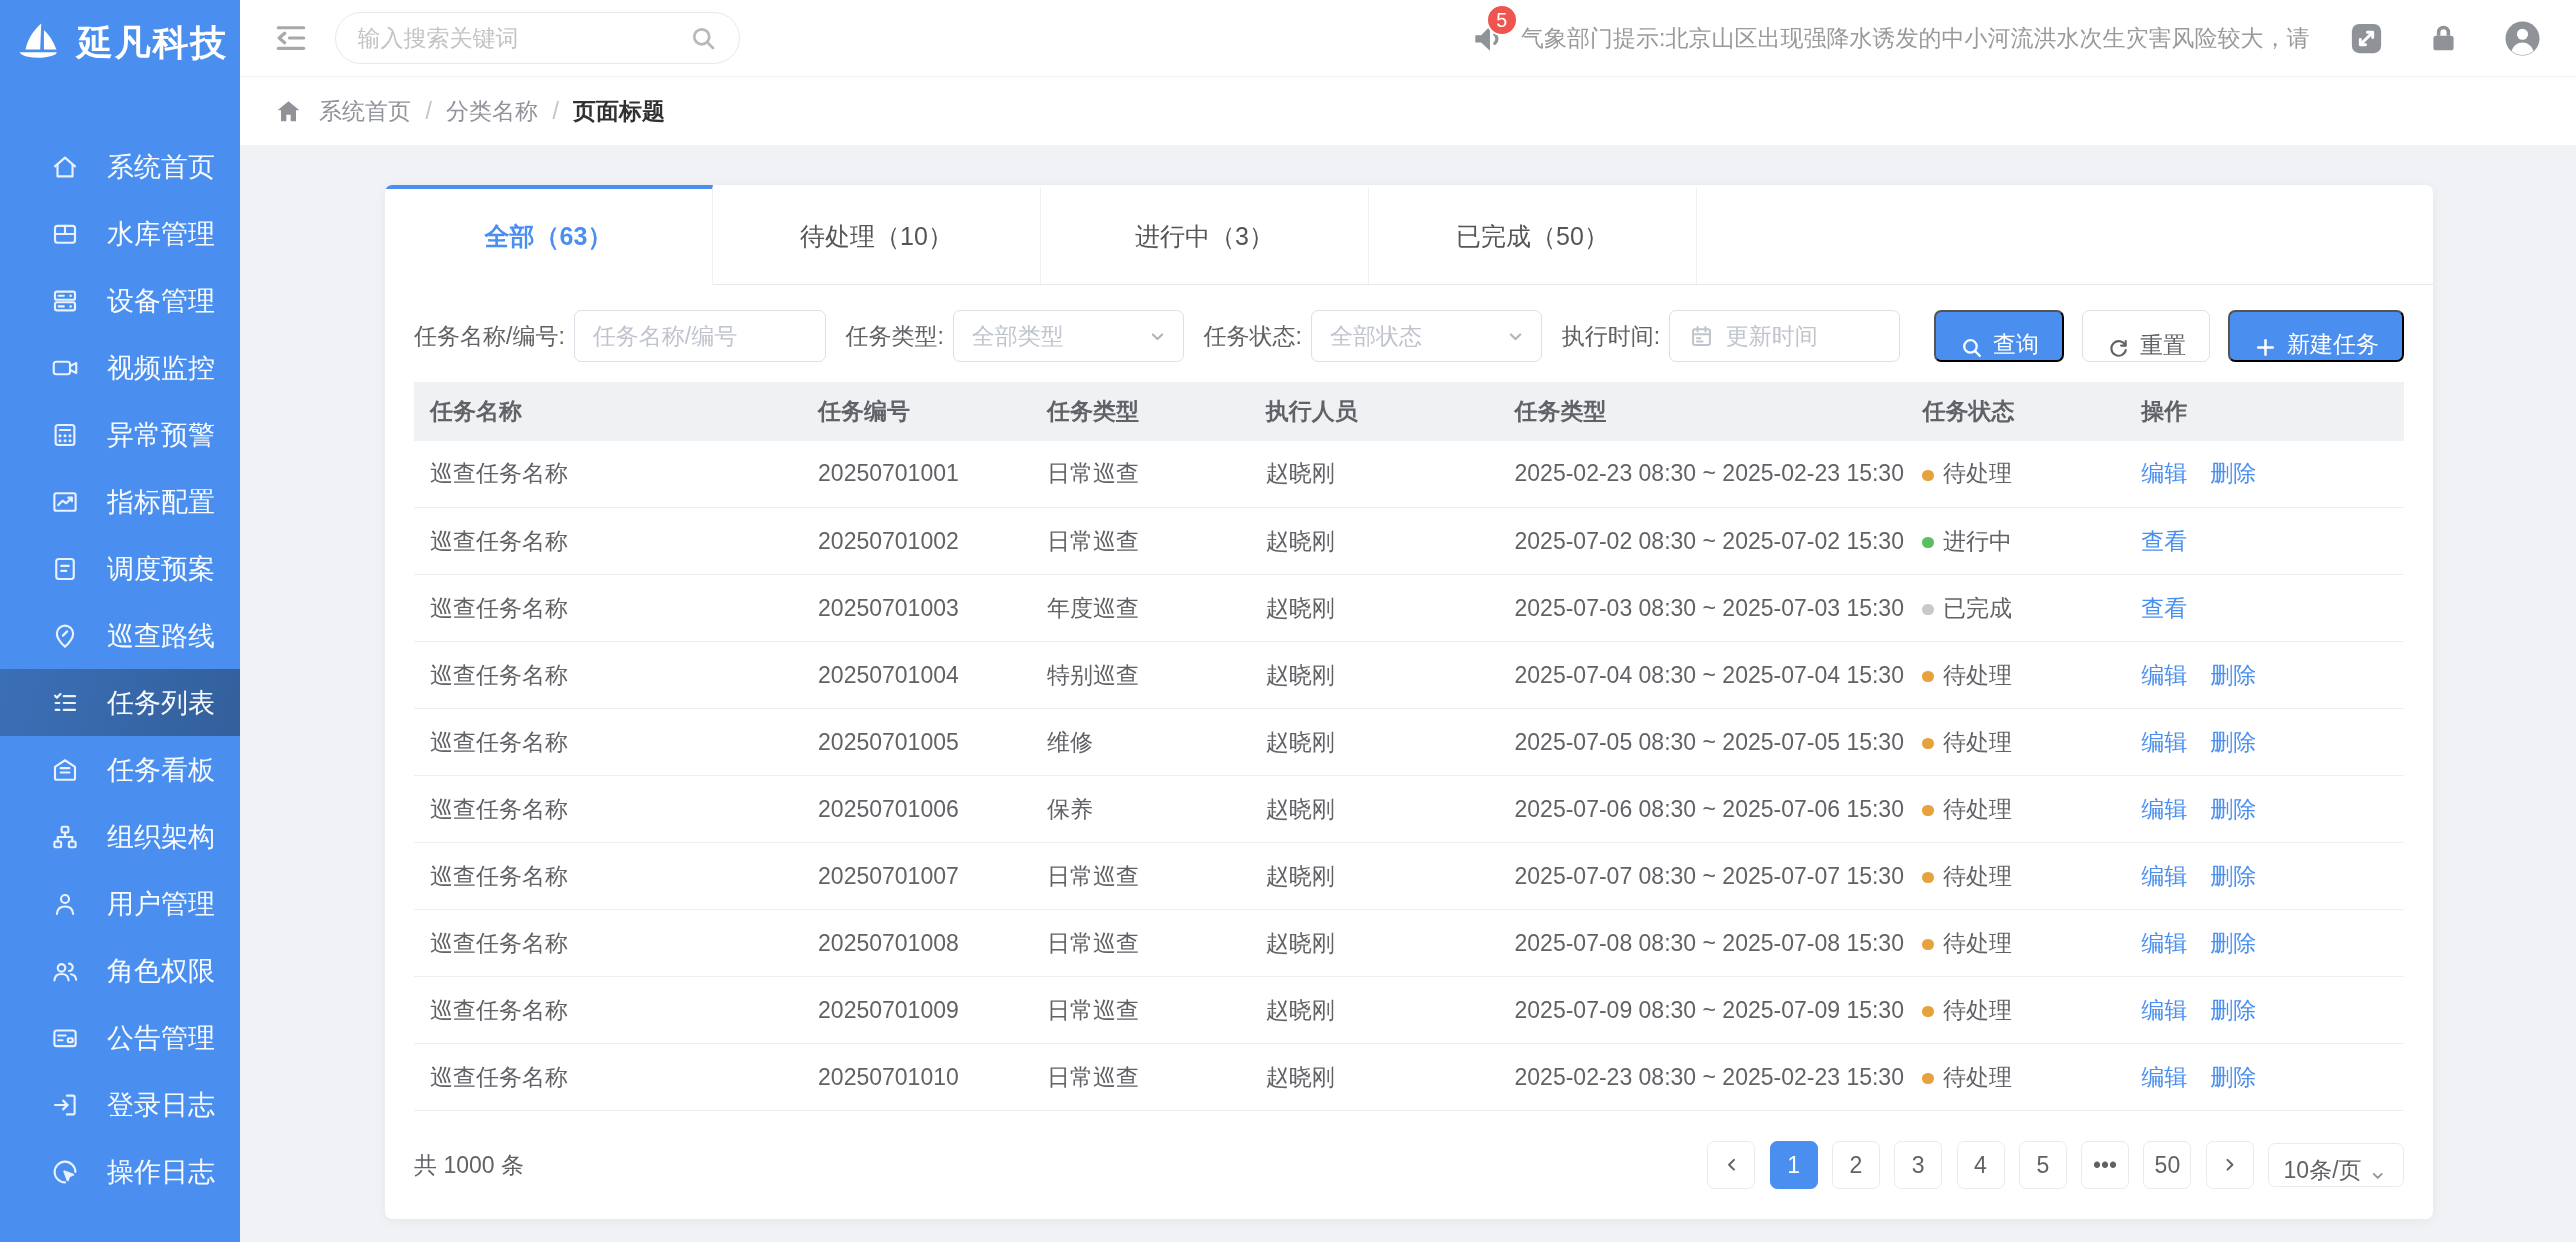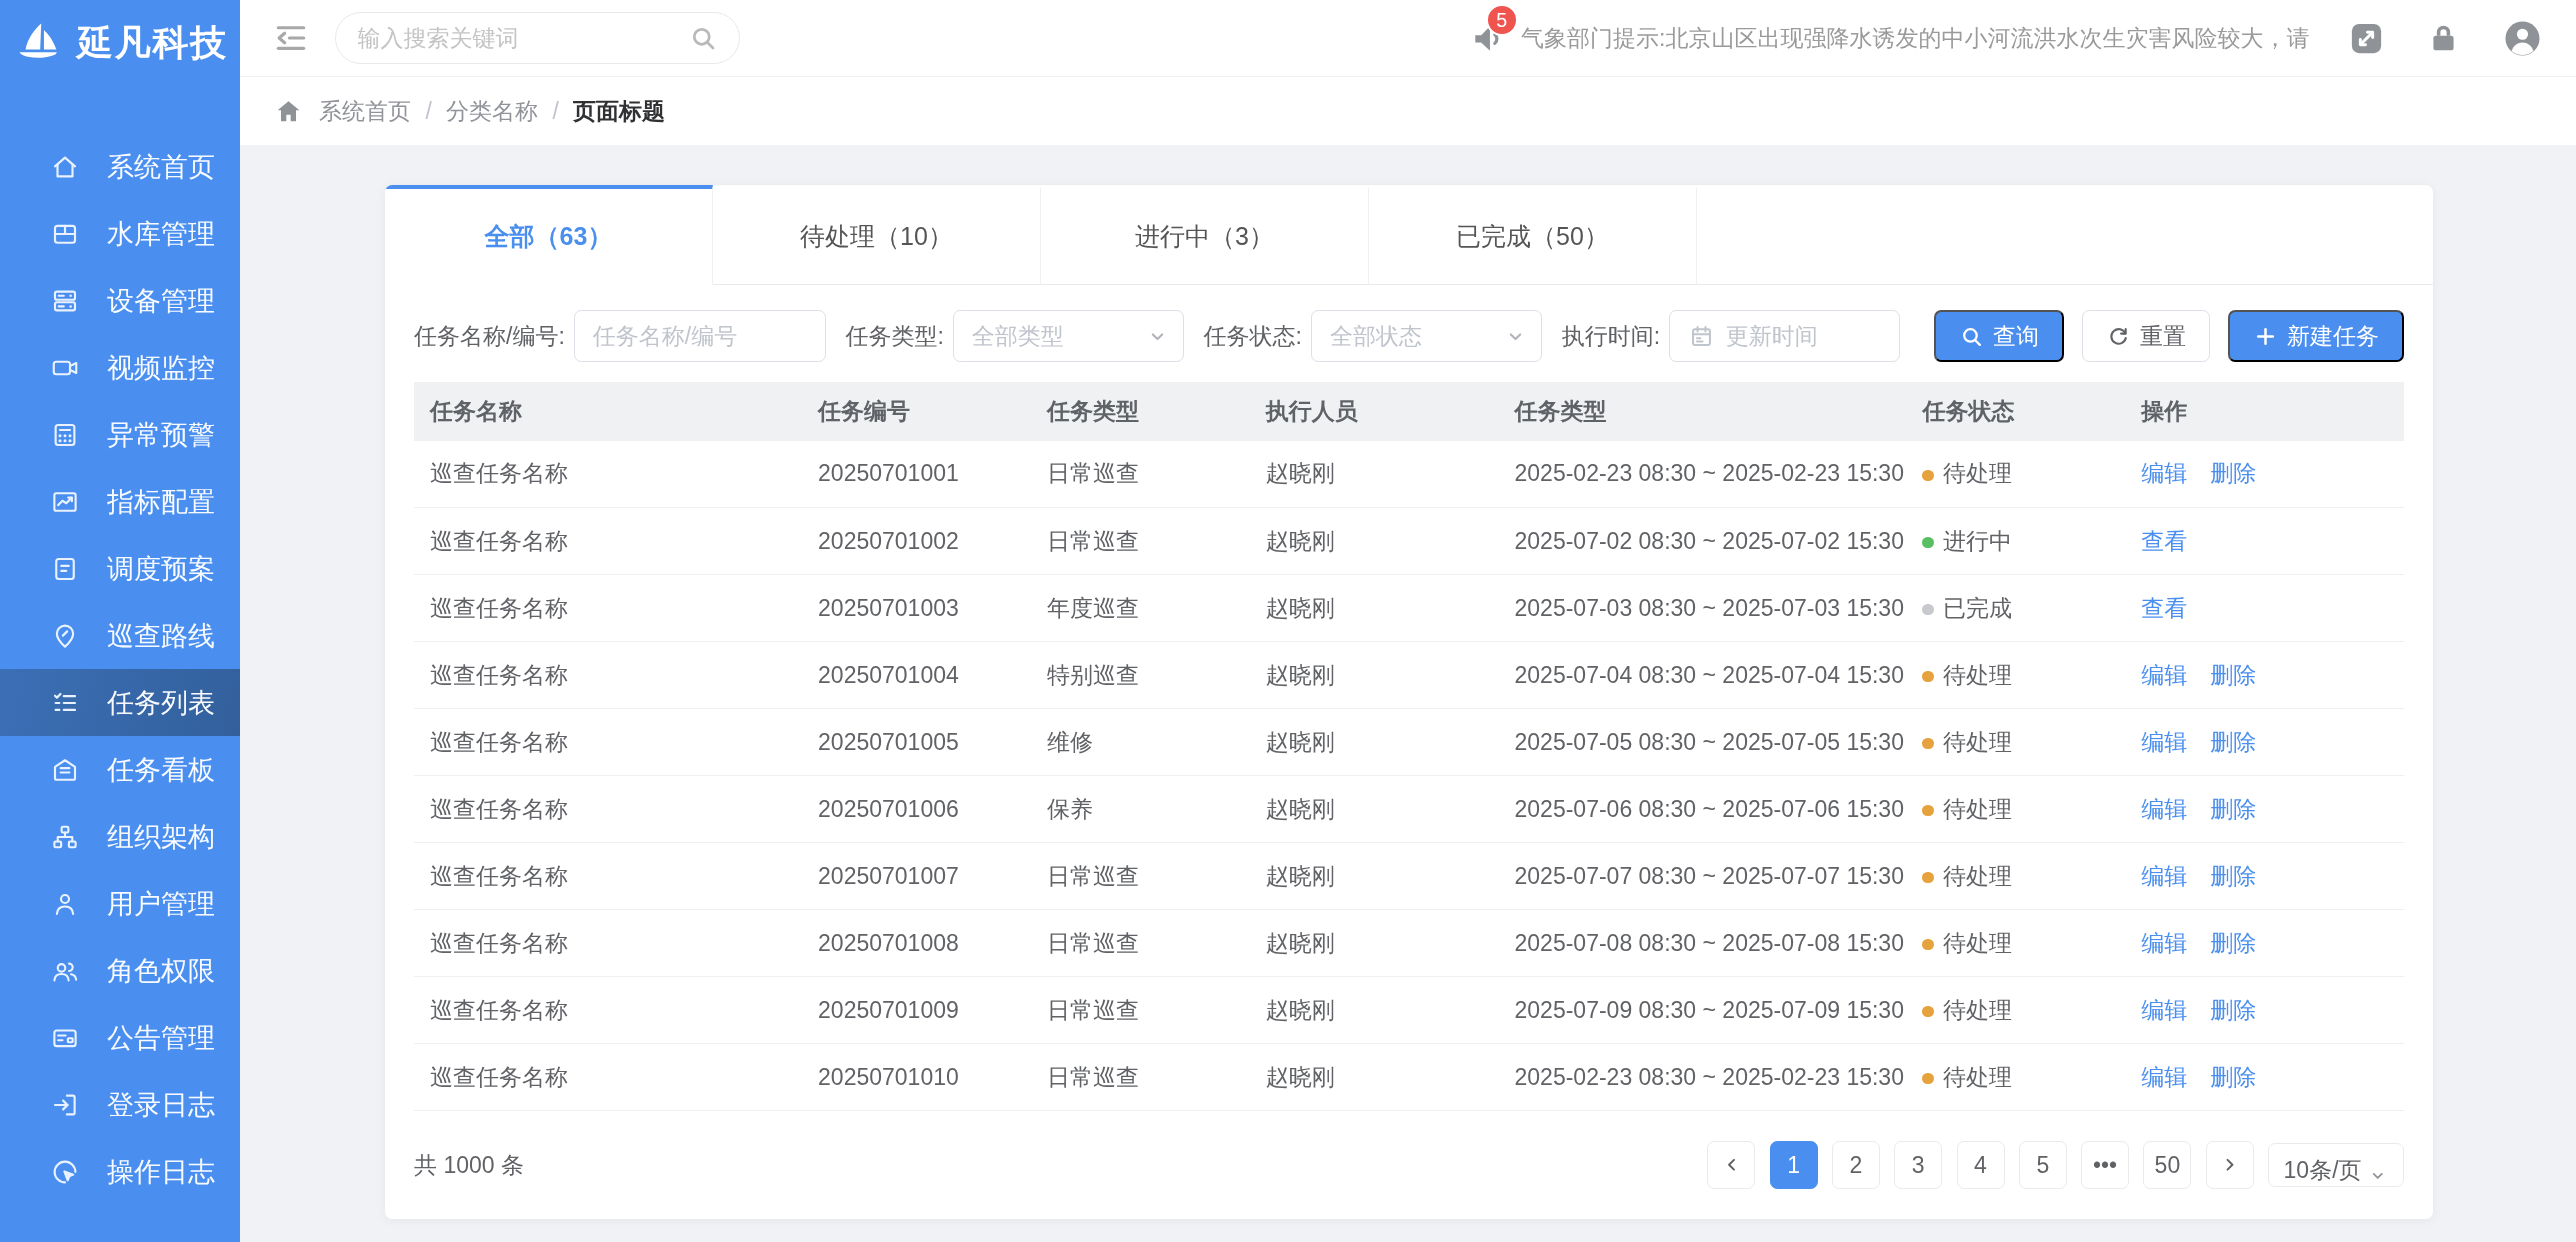--- a/index.html
+++ b/index.html
@@ -45,21 +45,21 @@
 
 .filters{display:flex;align-items:center;padding:25px 29px 19.7px;flex:none}
 .f-group{display:flex;align-items:center;margin-right:19.7px}
 .f-label{font-size:23px;color:#606266;margin-right:9px;white-space:nowrap}
 .f-input{width:252px;height:52px;border:1.8px solid #dcdfe6;border-radius:7.2px;padding:0 18px;font-size:23px;color:#606266;outline:none}
 .f-input::placeholder{color:#c0c4cc}
 .f-select{width:231px;height:52px;border:1.8px solid #dcdfe6;border-radius:7.2px;display:flex;align-items:center;padding:0 12.5px 0 18px;font-size:23px;color:#c0c4cc;cursor:pointer;background:#fff}
 .sel-val{flex:1;white-space:nowrap;overflow:hidden}
 .chev{width:25px;height:25px;flex:none}
 .cal-ic{width:27px;height:27px;margin-right:10.7px;flex:none}
-.btn{height:52px;border-radius:7.2px;display:flex;align-items:center;justify-content:center;gap:9px;font-size:23px;padding:0 23px;cursor:pointer;white-space:nowrap;flex:none}
+.btn{height:52px;border-radius:7.2px;display:flex;align-items:flex-end;justify-content:center;gap:9px;font-size:23px;padding:0 23px;cursor:pointer;white-space:nowrap;flex:none}
 .btn-ic{width:25px;height:25px;flex:none}
 .btn-primary{background:#4a8ff0;color:#fff}
 .btn-plain{background:#fff;border:1.8px solid #dcdfe6;color:#606266}
 .btn-query{margin-left:auto}
 .btn+.btn{margin-left:18px}
 
 .table-wrap{padding:0 29px;flex:none}
 table{width:100%;border-collapse:collapse;table-layout:fixed}
 th{background:#f0f1f3;height:59px;text-align:left;padding-left:16px;font-size:23px;color:#5f6368;font-weight:bold}
 td{height:67px;padding-left:16px;font-size:23px;color:#606266;border-bottom:0.9px solid #efefef;white-space:nowrap;overflow:hidden}

